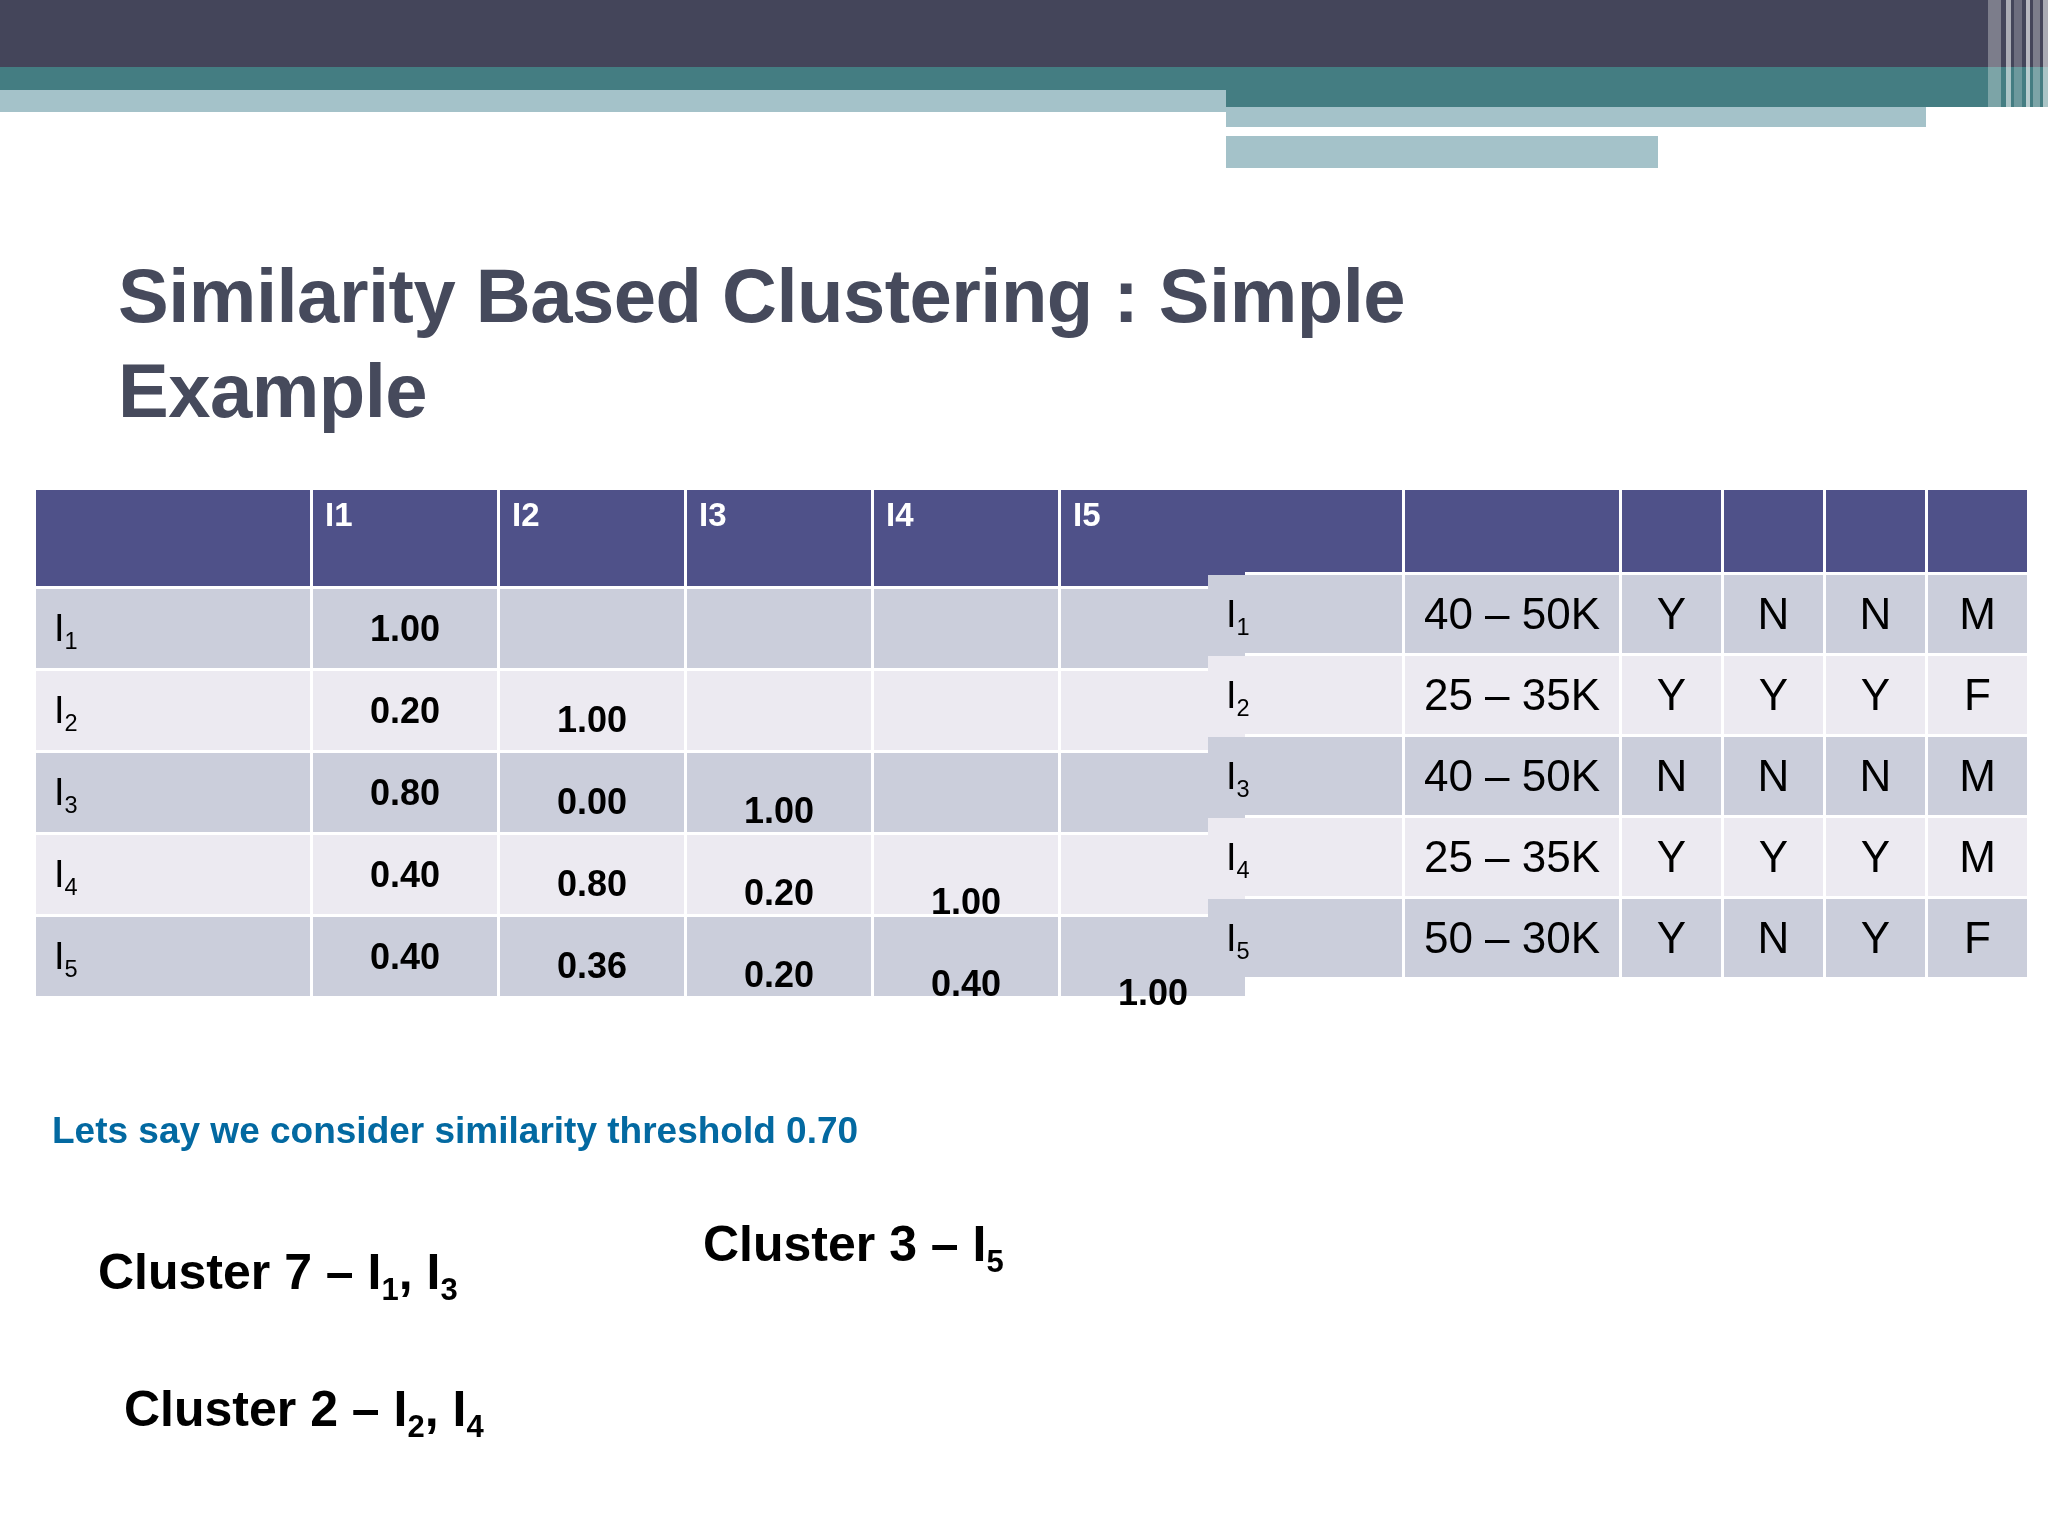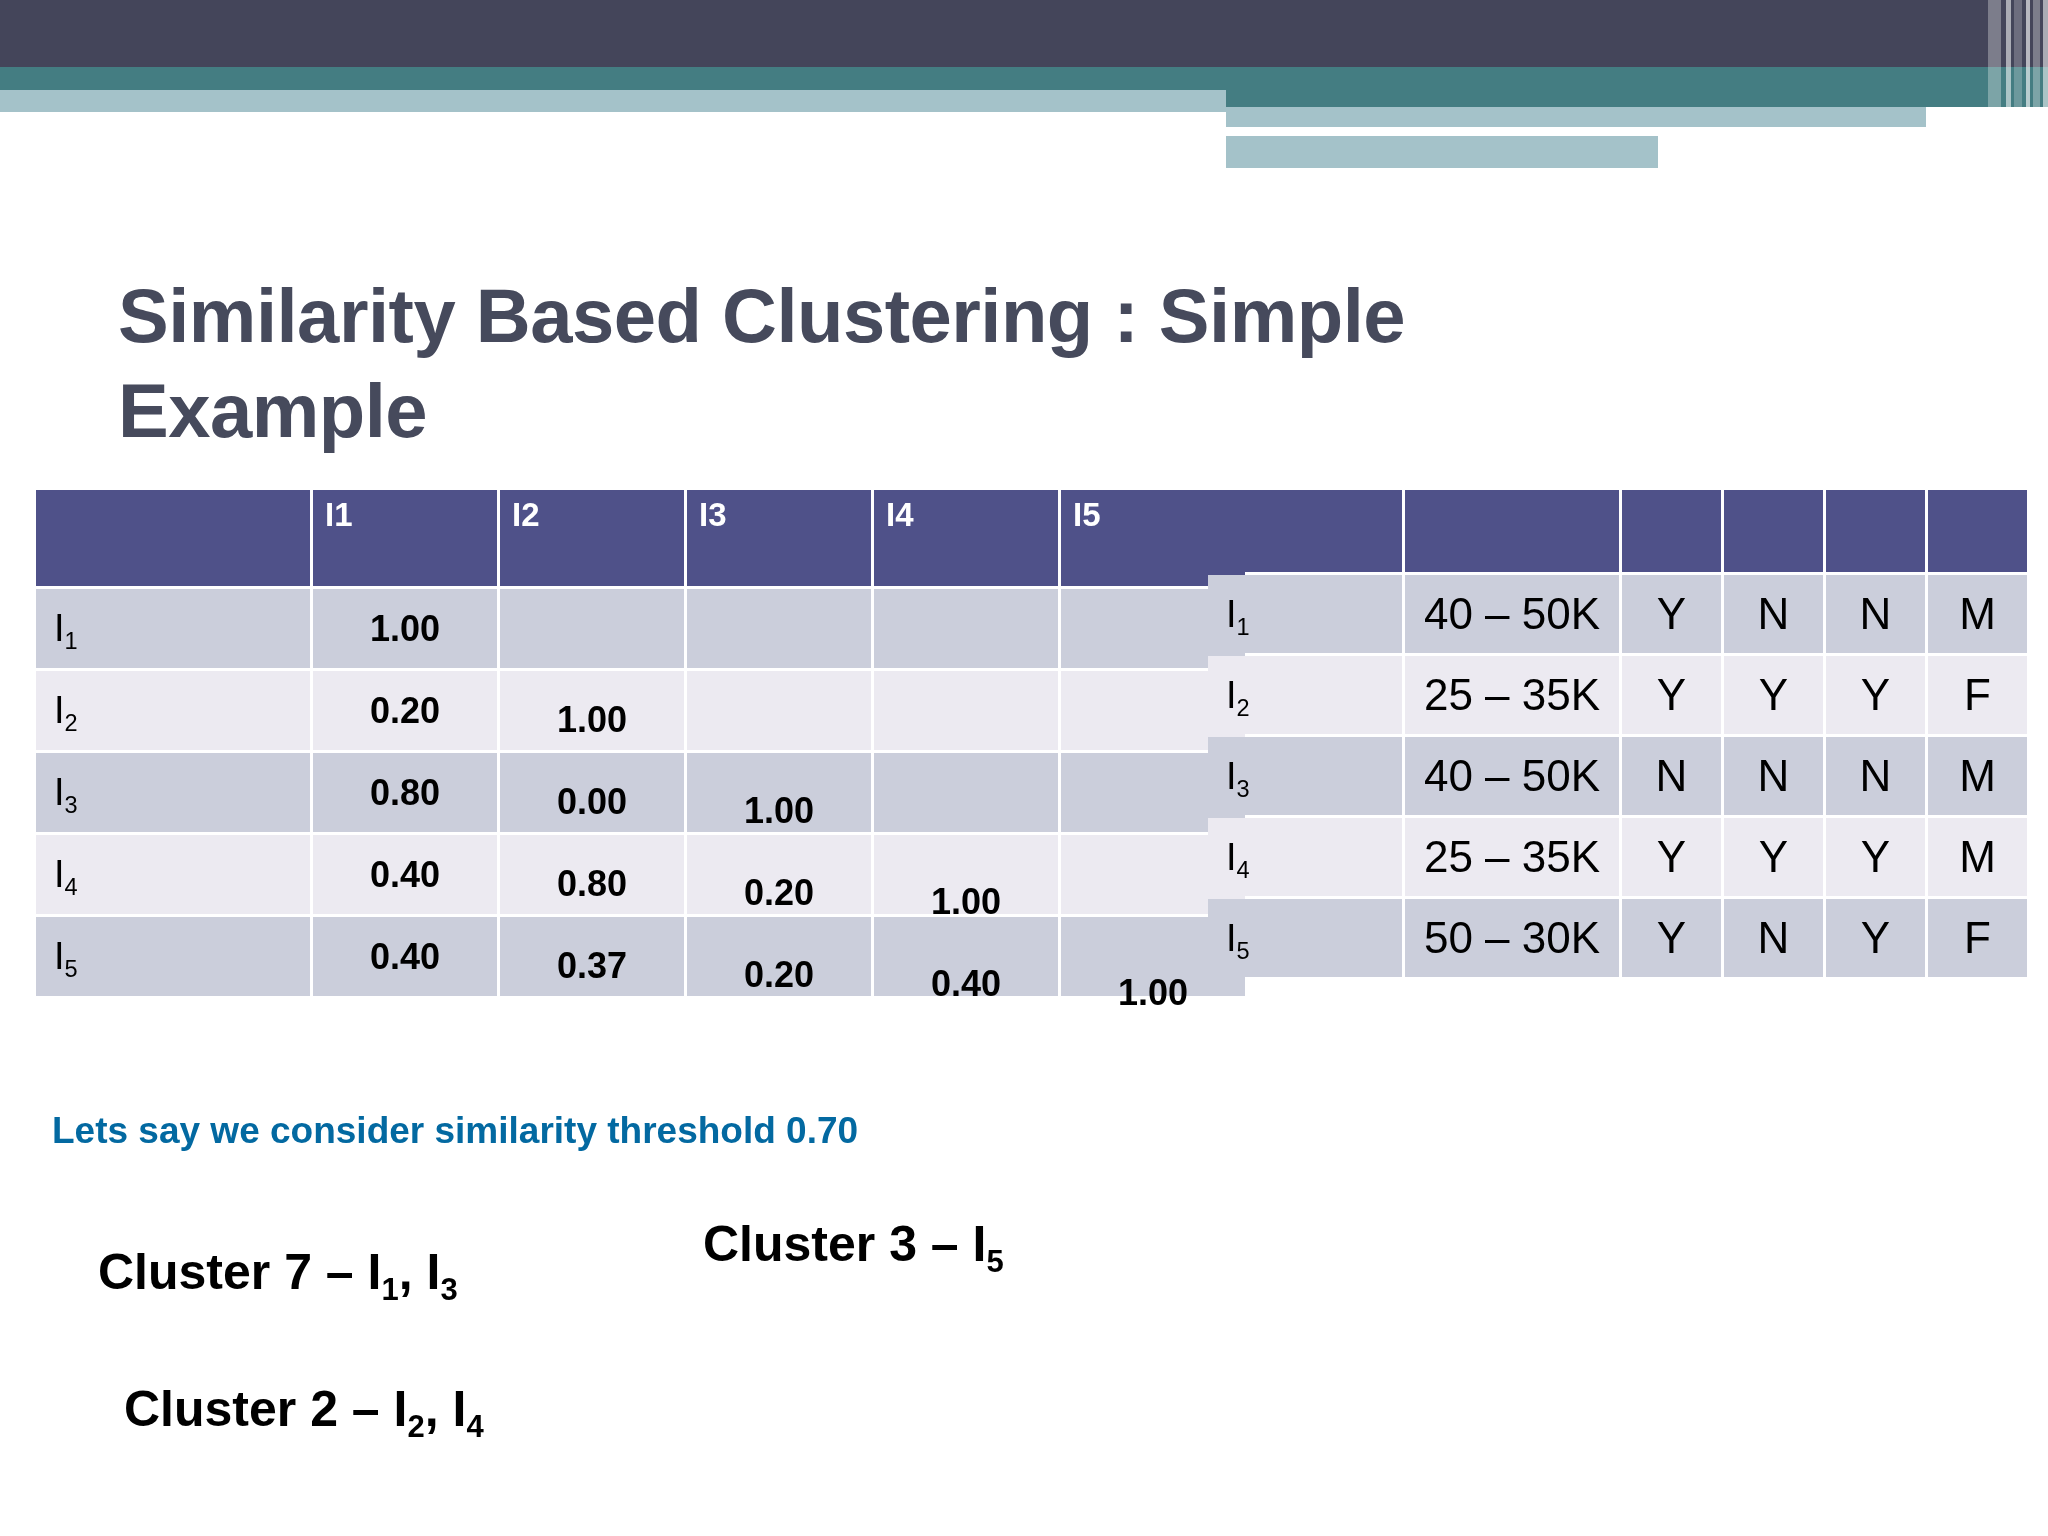--- a/index.html
+++ b/index.html
@@ -62,21 +62,21 @@
   .stripe.s2 { left: 2006px; width: 5px;  background: rgba(255,255,255,0.55); }
   .stripe.s3 { left: 2014px; width: 8px;  background: rgba(255,255,255,0.22); }
   .stripe.s4 { left: 2026px; width: 4px;  background: rgba(255,255,255,0.62); }
   .stripe.s5 { left: 2033px; width: 7px;  background: rgba(255,255,255,0.30); }
   .stripe.s6 { left: 2043px; width: 5px;  background: rgba(255,255,255,0.55); }
 
   
   .slide-title {
     position: absolute;
     left: 118px;
-    top: 268px;
+    top: 248px;
     width: 1560px;
     font-size: 76px;
     font-weight: bold;
     line-height: 1.25;
     color: #464a5c;
     letter-spacing: -0.5px;
     font-family: "Liberation Sans", sans-serif;
   }
 
   
@@ -237,21 +237,21 @@
       <td class="rowhead"><span>I</span><sub>4</sub></td>
       <td class="c0"><span>0.40</span></td>
       <td><span class="nudge1">0.80</span></td>
       <td><span class="nudge2">0.20</span></td>
       <td><span class="nudge3">1.00</span></td>
       <td><span class="nudge4"></span></td>
     </tr>
     <tr class="row-dark">
       <td class="rowhead"><span>I</span><sub>5</sub></td>
       <td class="c0"><span>0.40</span></td>
-      <td><span class="nudge1">0.37</span></td>
+      <td><span class="nudge1">0.36</span></td>
       <td><span class="nudge2">0.20</span></td>
       <td><span class="nudge3">0.40</span></td>
       <td><span class="nudge4">1.00</span></td>
     </tr>
   </tbody>
 </table>
 
 <table class="tbl" id="attr-table">
   <thead>
     <tr>

